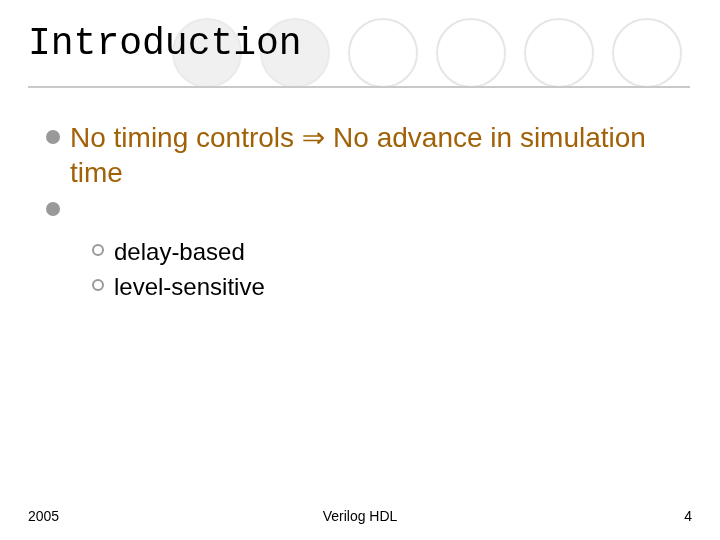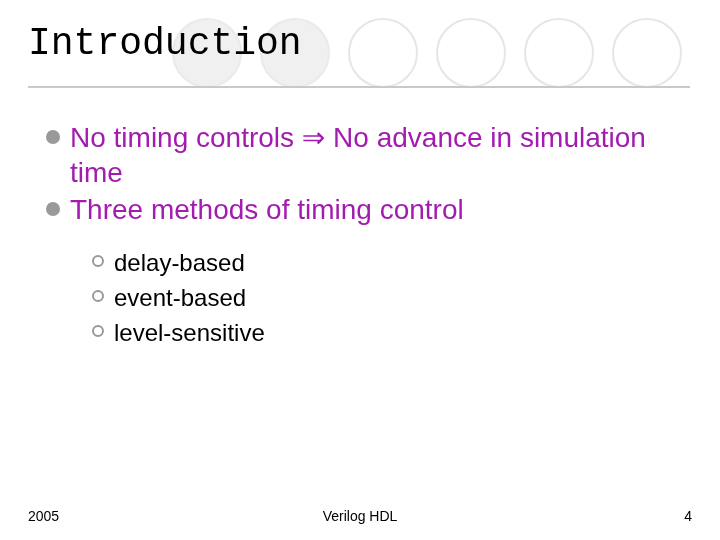--- a/index.html
+++ b/index.html
@@ -61,21 +61,21 @@
     height: 14px;
     border-radius: 50%;
     background: #999999;
     margin-top: 10px;
     margin-right: 10px;
     flex-shrink: 0;
   }
   .bullet-text {
     font-size: 28px;
     line-height: 1.25;
-    color: #a21caf;
+    color: #a16207;
   }
   .subbullets {
     margin-top: 20px;
     margin-left: 46px;
   }
   .sub-row {
     display: flex;
     align-items: flex-start;
     margin-bottom: 4px;
   }
@@ -128,31 +128,26 @@
 
 <div class="content">
 
   <div class="bullet-row">
     <div class="bullet-dot"></div>
     <div class="bullet-text">No timing controls ⇒ No advance in simulation time</div>
   </div>
 
   <div class="bullet-row">
     <div class="bullet-dot"></div>
-    <div class="bullet-text">Three methods of timing control</div>
   </div>
 
   <div class="subbullets">
     <div class="sub-row">
       <div class="sub-dot"></div>
       <div class="sub-text">delay-based</div>
-    </div>
-    <div class="sub-row">
-      <div class="sub-dot"></div>
-      <div class="sub-text">event-based</div>
     </div>
     <div class="sub-row">
       <div class="sub-dot"></div>
       <div class="sub-text">level-sensitive</div>
     </div>
   </div>
 
 </div>
 
 <div class="footer">

